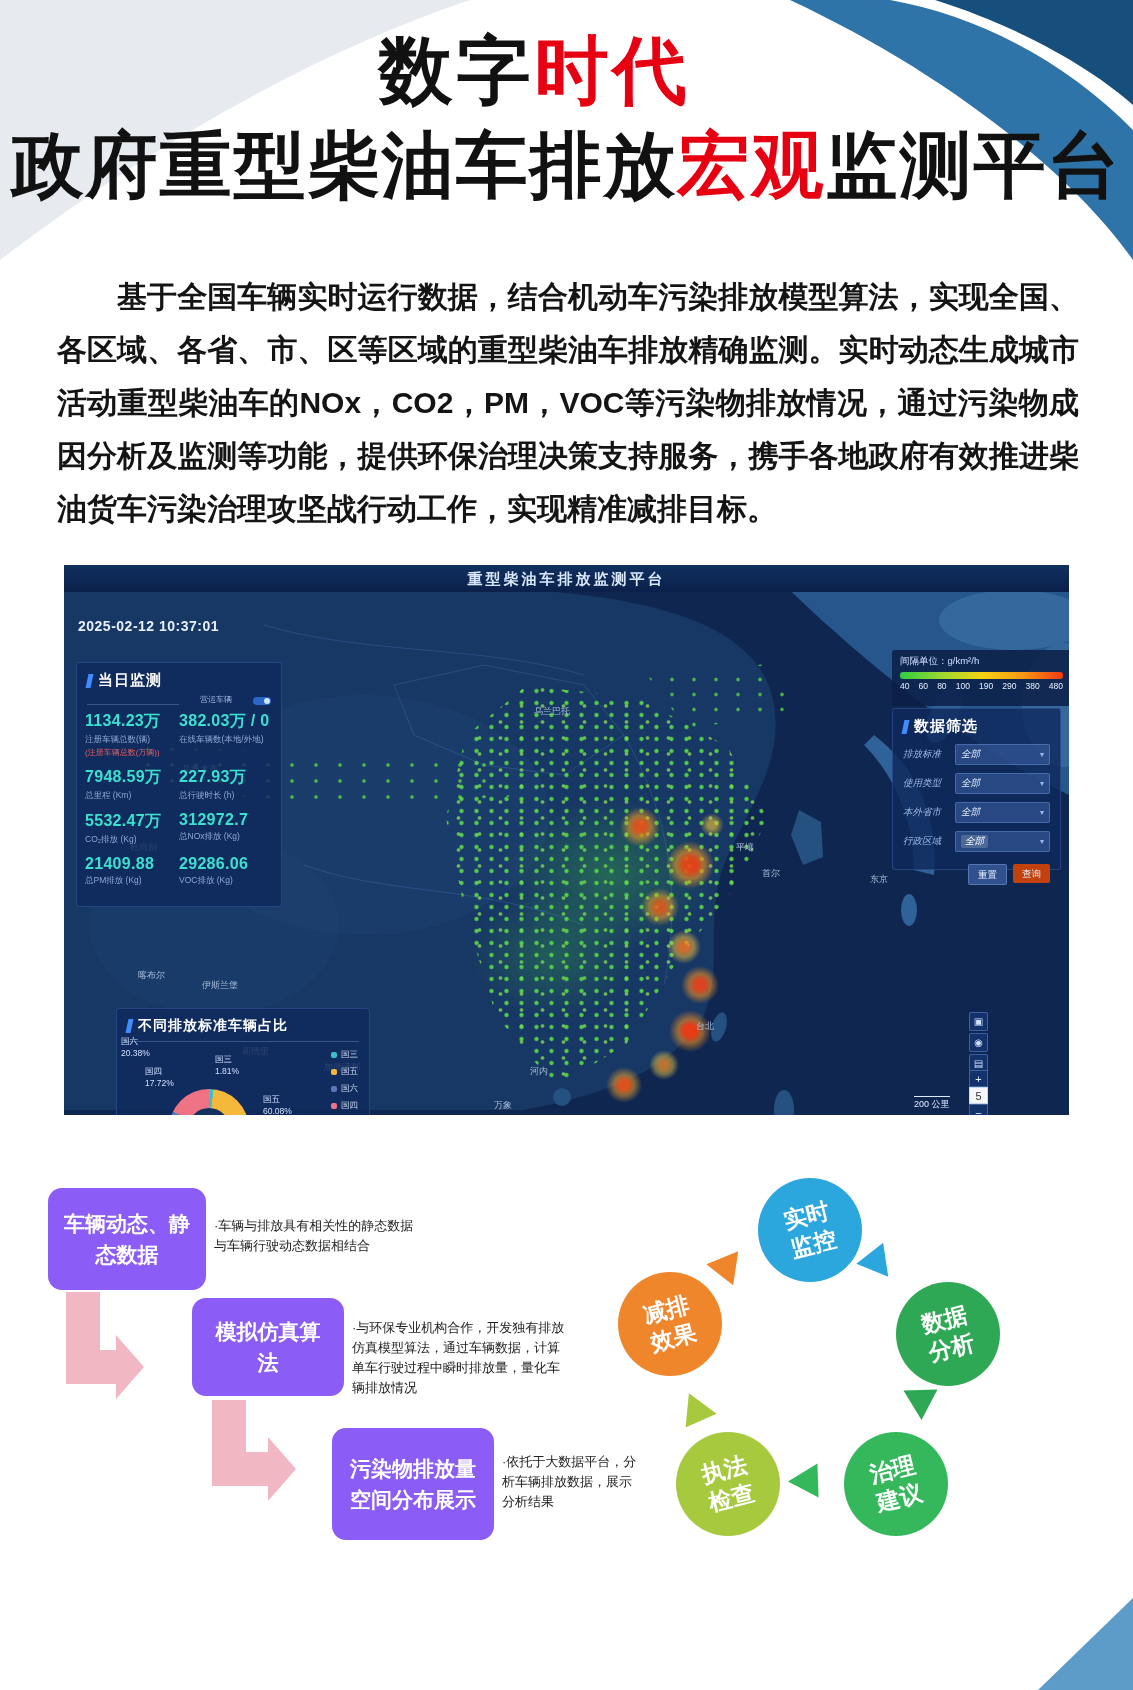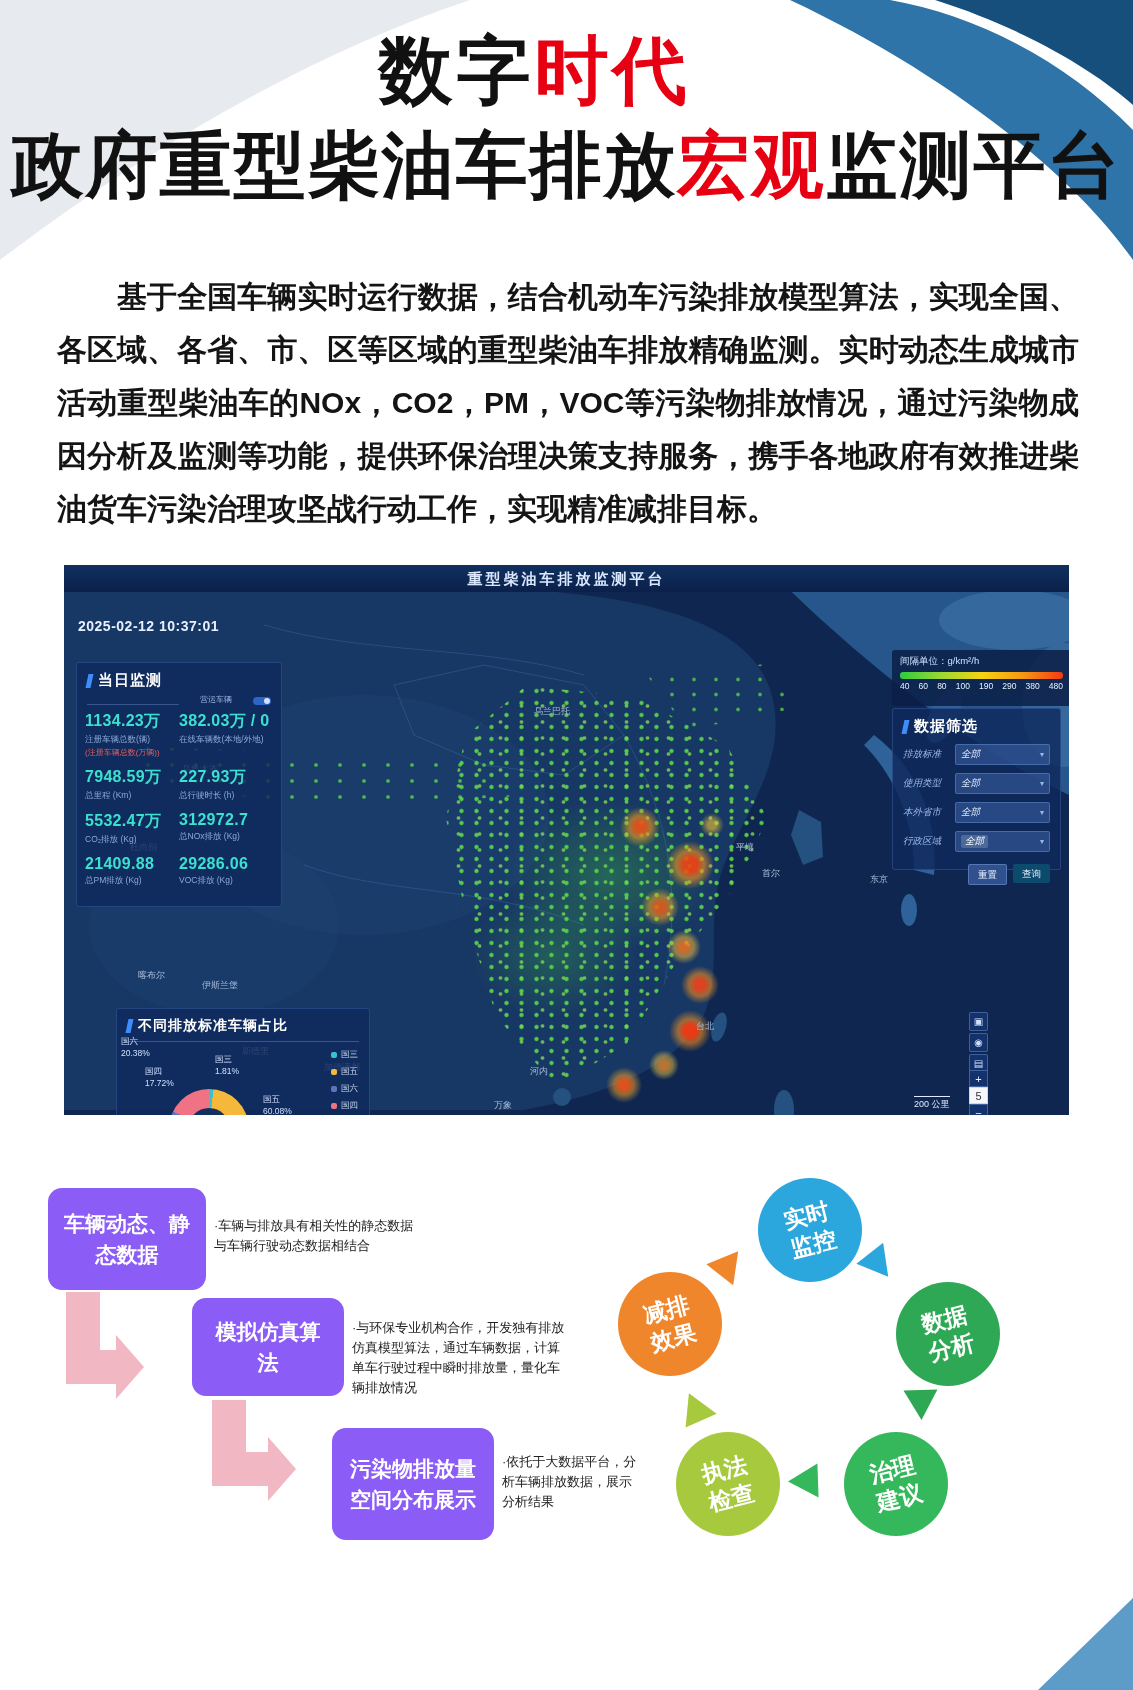--- a/index.html
+++ b/index.html
@@ -73,21 +73,21 @@
   .frow{display:flex;align-items:center;gap:6px;padding:4px 10px;font-style:italic;}
   .frow .fl{font-size:9.5px;color:#9db8e8;width:46px;}
   .fsel{flex:1;height:19px;background:rgba(70,110,180,.45);border:1px solid rgba(130,170,240,.35);
         border-radius:2px;display:flex;align-items:center;justify-content:space-between;padding:0 5px;gap:17px;}
   .fsel .fv{font-size:9.5px;color:#e8f0ff;}
   .fsel .caret{font-size:8px;color:#9db8e8;}
   .chip{background:rgba(255,255,255,.18);border-radius:2px;padding:0 4px;font-size:9.5px;color:#fff;}
   .fbtns{display:flex;justify-content:flex-end;gap:6px;padding:8px 10px;}
   .btn{height:19px;line-height:19px;padding:0 9px;border-radius:2px;font-size:9.5px;color:#e8f0ff;}
   .btn.reset{background:#31518e;border:1px solid rgba(140,180,240,.4);}
-  .btn.search{background:#0c4a6e;}
+  .btn.search{background:#c2410c;}
 
   .p-pie{left:12px;top:443px;width:252px;height:107px;margin-left:40px;}
   .pdivider{height:1px;background:rgba(130,170,230,.35);margin:2px 10px 0;}
   .donut{position:absolute;left:52px;top:80px;width:80px;height:80px;border-radius:50%;
      background:conic-gradient(from 0deg,#3bc2c8 0deg 6.5deg,#f5b83b 6.5deg 222.8deg,
      #6274b8 222.8deg 296.2deg,#ef7285 296.2deg 360deg);}
   .donut:after{content:"";position:absolute;left:19px;top:19px;width:42px;height:42px;
      border-radius:50%;background:#14305e;}
   .callout{position:absolute;font-size:8.5px;color:#cfe0ff;line-height:12px;white-space:nowrap;}
   .pielegend{position:absolute;left:214px;top:40px;display:flex;flex-direction:column;gap:5px;}

